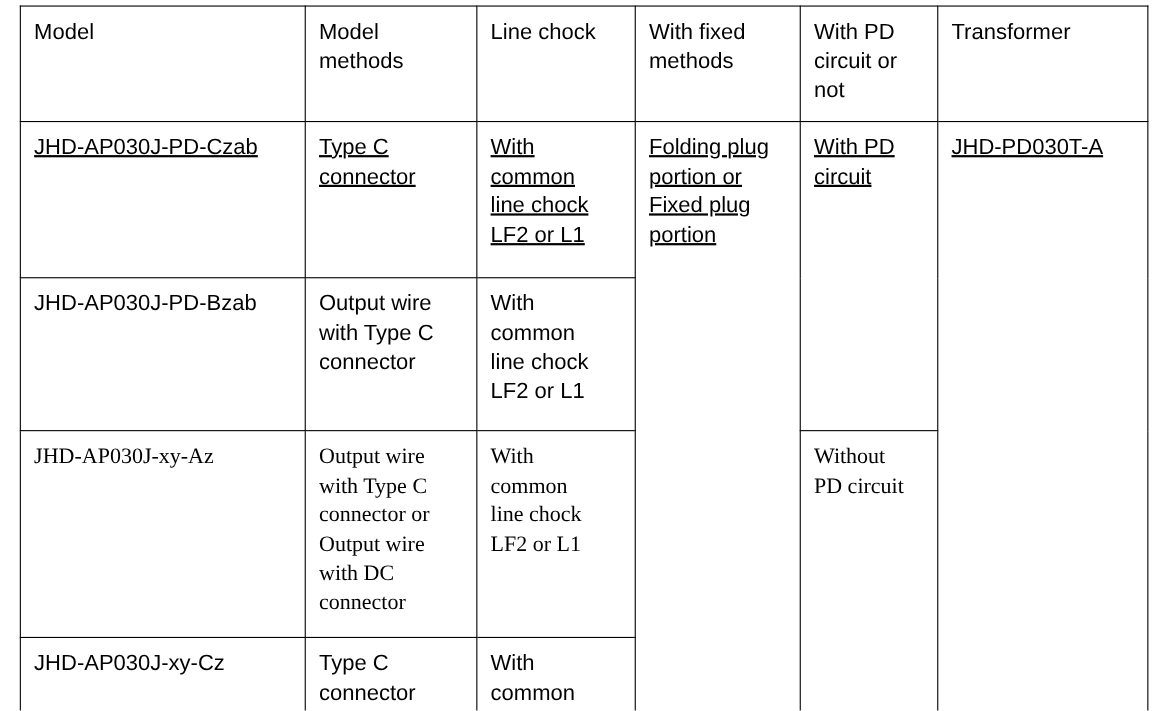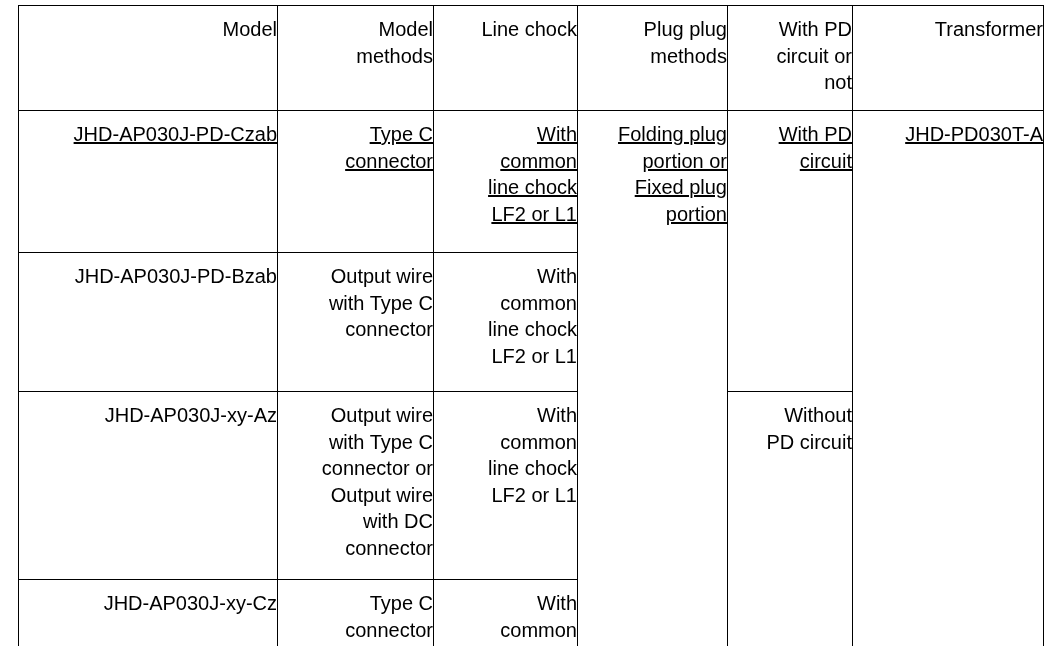--- a/index.html
+++ b/index.html
@@ -50,27 +50,26 @@
   col.c-model       { width: 259px; }
   col.c-output      { width: 156px; }
   col.c-chock       { width: 144px; }
   col.c-plug        { width: 150px; }
   col.c-pd          { width: 125px; }
   col.c-transformer { width: 191px; }
 
   tr.header-row td { height: 88px; }
   tr.row-1 td { height: 125px; text-decoration: underline; }
   tr.row-2 td { height: 122px; }
-  tr.row-3 td { height: 171px; }
+  tr.row-3 td { height: 171px; font-family: Liberation Serif, serif; }
   tr.row-4 td { height: 125px; }
 
   .cell-text {
     display: block;
     white-space: pre-line;
-    text-align: right;
   }
 </style>
 </head>
 <body>
 
 <div class="page">
 
   <table class="spec-table">
     <colgroup>
       <col class="c-model">
@@ -87,21 +86,21 @@
           <span class="cell-text">Model</span>
         </td>
         <td>
           <span class="cell-text">Model
 methods</span>
         </td>
         <td>
           <span class="cell-text">Line chock</span>
         </td>
         <td>
-          <span class="cell-text">Plug plug
+          <span class="cell-text">With fixed
 methods</span>
         </td>
         <td>
           <span class="cell-text">With PD
 circuit or
 not</span>
         </td>
         <td>
           <span class="cell-text">Transformer</span>
         </td>

